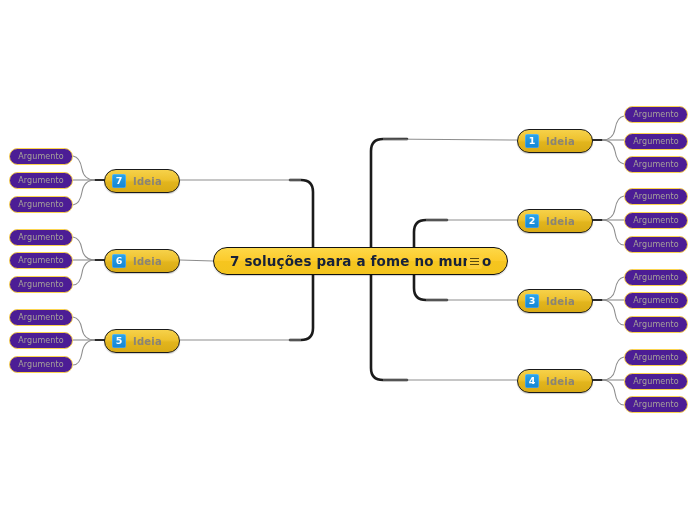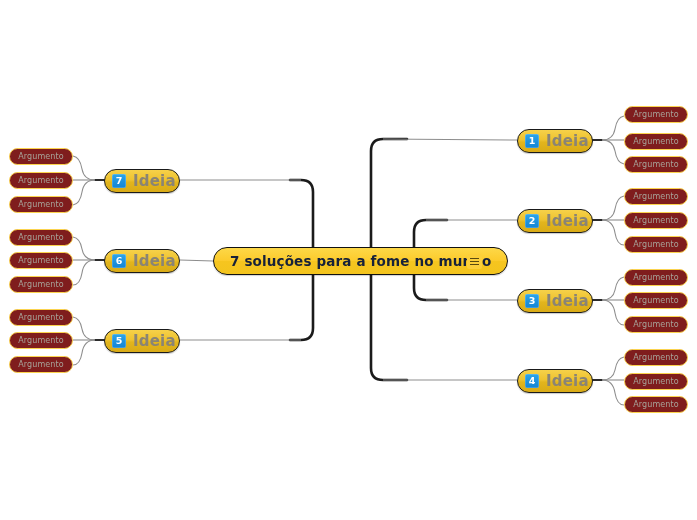--- a/index.html
+++ b/index.html
@@ -108,36 +108,36 @@
     background: linear-gradient(to bottom, #2ea6e8 0%, #1f93de 50%, #1585d4 100%);
     color: #ffffff;
     font-size: 9.5px;
     font-weight: bold;
     line-height: 1;
     box-shadow: inset 0 0 0 0.5px rgba(255,255,255,0.35);
   }
   .idea-label {
     margin-left: 7px;
     color: #8a8475;
-    font-size: 15px;
+    font-size: 10px;
     font-weight: bold;
     letter-spacing: 0.2px;
   }
 
   
   .arg-node {
     position: absolute;
     display: flex;
     align-items: center;
     justify-content: center;
     box-sizing: border-box;
     width: 64px;
     height: 17px;
     border-radius: 8.5px;
-    background: #7f1d1d;
+    background: #4c1d95;
     border: 1.4px solid #fbd34e;
     color: #a8a49a;
     font-size: 8px;
     letter-spacing: 0.1px;
     white-space: nowrap;
   }
 
   
   .menu-btn {
     position: absolute;

